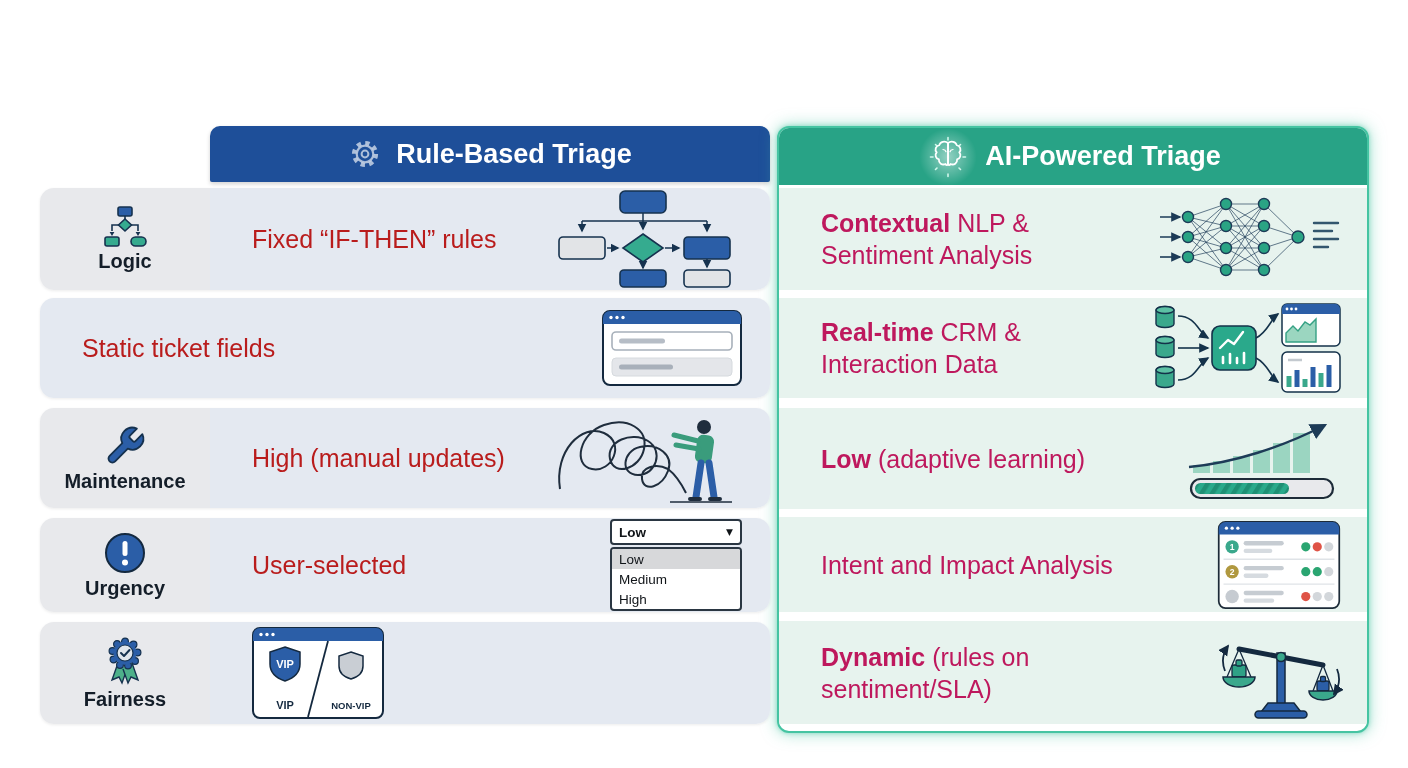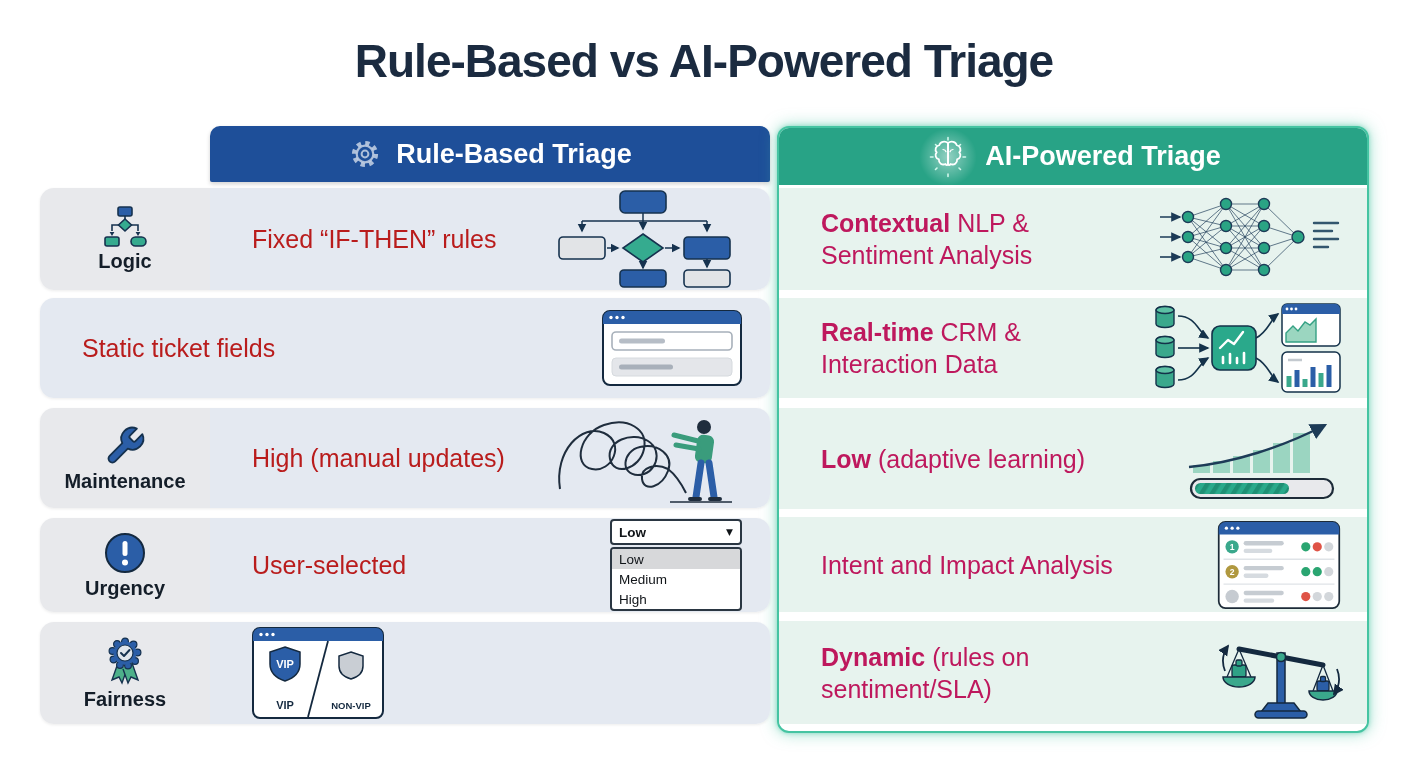--- a/index.html
+++ b/index.html
@@ -41,21 +41,20 @@
   .dd-opt{padding:2.5px 7px;}
   .dd-opt.selected{background:#d7d8da;}
   svg text{font-family:"Liberation Sans",sans-serif;}
   .gear-glyph{opacity:.85;}
 </style>
 </head>
 <body>
 
 <div class="canvas">
 
-  <div class="title">Rule-Based vs AI-Powered Triage</div>
 
   <div class="rb-header">
     <svg width="34" height="34" viewBox="0 0 34 34" class="gear-glyph">
       <g fill="none" stroke="rgba(255,255,255,.75)">
         <circle cx="17" cy="17" r="11" stroke-width="4.2" stroke-dasharray="4.3 4.33"></circle>
         <circle cx="17" cy="17" r="8.3" stroke-width="2.2"></circle>
         <circle cx="17" cy="17" r="3.4" stroke-width="2"></circle>
       </g>
     </svg>
     <span>Rule-Based Triage</span>

